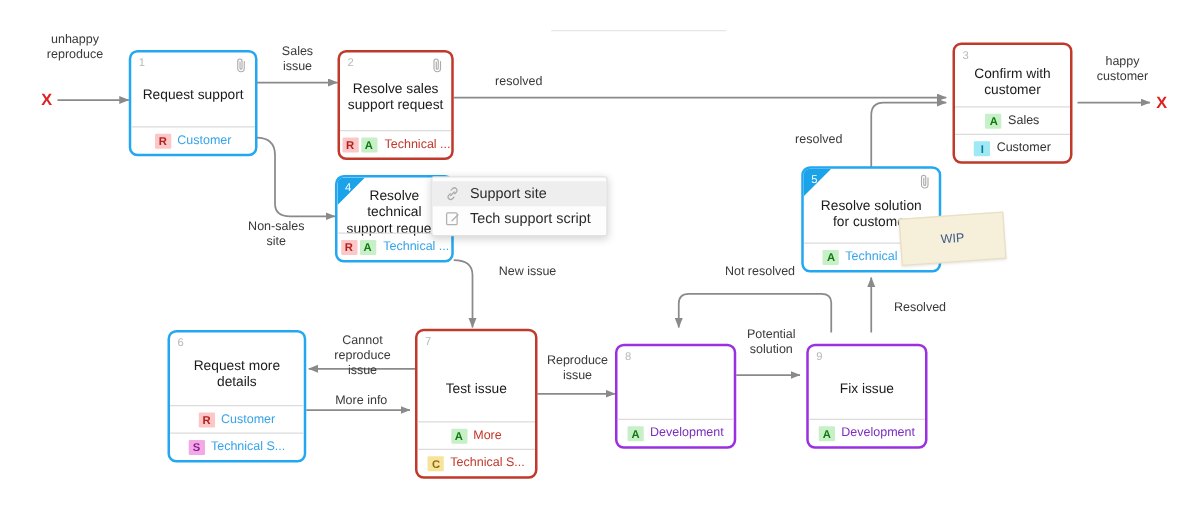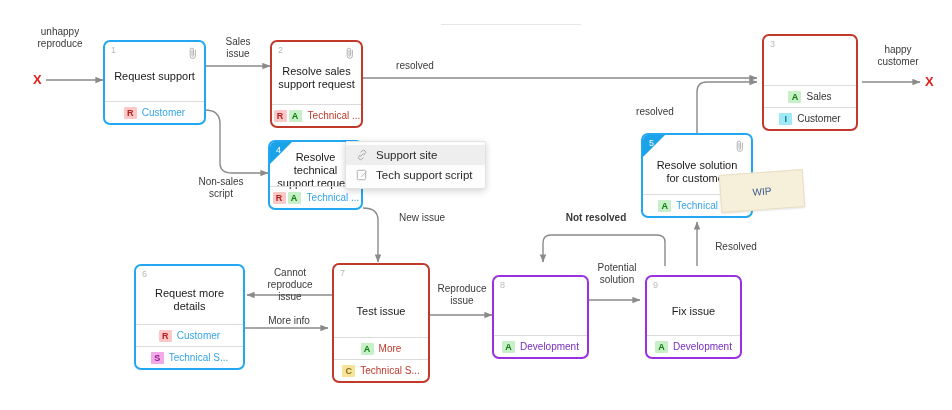--- a/index.html
+++ b/index.html
@@ -111,24 +111,24 @@
   <div class="xmark" style="left:925px;top:75px;">X</div>
 
   <div class="elabel" style="left:22px;top:26px;width:76px;">unhappy
 reproduce</div>
   <div class="elabel" style="left:206px;top:36px;width:64px;">Sales
 issue</div>
   <div class="elabel" style="left:380px;top:60px;width:70px;">resolved</div>
   <div class="elabel" style="left:866px;top:44px;width:64px;">happy
 customer</div>
   <div class="elabel" style="left:186px;top:176px;width:70px;">Non-sales
-script</div>
+site</div>
   <div class="elabel" style="left:622px;top:106px;width:66px;">resolved</div>
   <div class="elabel" style="left:389px;top:212px;width:66px;">New issue</div>
-  <div class="elabel" style="left:556px;top:212px;width:80px;font-weight:bold;">Not resolved</div>
+  <div class="elabel" style="left:568px;top:212px;width:80px;">Not resolved</div>
   <div class="elabel" style="left:704px;top:241px;width:64px;">Resolved</div>
   <div class="elabel" style="left:253px;top:267px;width:74px;">Cannot
 reproduce
 issue</div>
   <div class="elabel" style="left:250px;top:315px;width:78px;">More info</div>
   <div class="elabel" style="left:429px;top:283px;width:66px;">Reproduce
 issue</div>
   <div class="elabel" style="left:584px;top:262px;width:66px;">Potential
 solution</div>
 
@@ -161,20 +161,21 @@
         <span class="badge">
           <span class="badge bg-R">R</span><span class="badge bg-A" style="margin-left:2px;">A</span>
         </span>
         <span class="rname rn-red">Technical ...</span>
       </div>
     </div>
   </div>
 
   <div class="node b-red" style="left:762px;top:34px;width:96px;height:97px;">
     <div class="num">3</div>
+    <div class="title" style="height:52px;padding-top:8px;">Confirm with customer</div>
     <div class="roles">
       <div class="role">
         <span class="badge bg-A">A</span>
         <span class="rname rn-dark">Sales</span>
       </div>
       <div class="role">
         <span class="badge bg-I">I</span>
         <span class="rname rn-dark">Customer</span>
       </div>
     </div>

